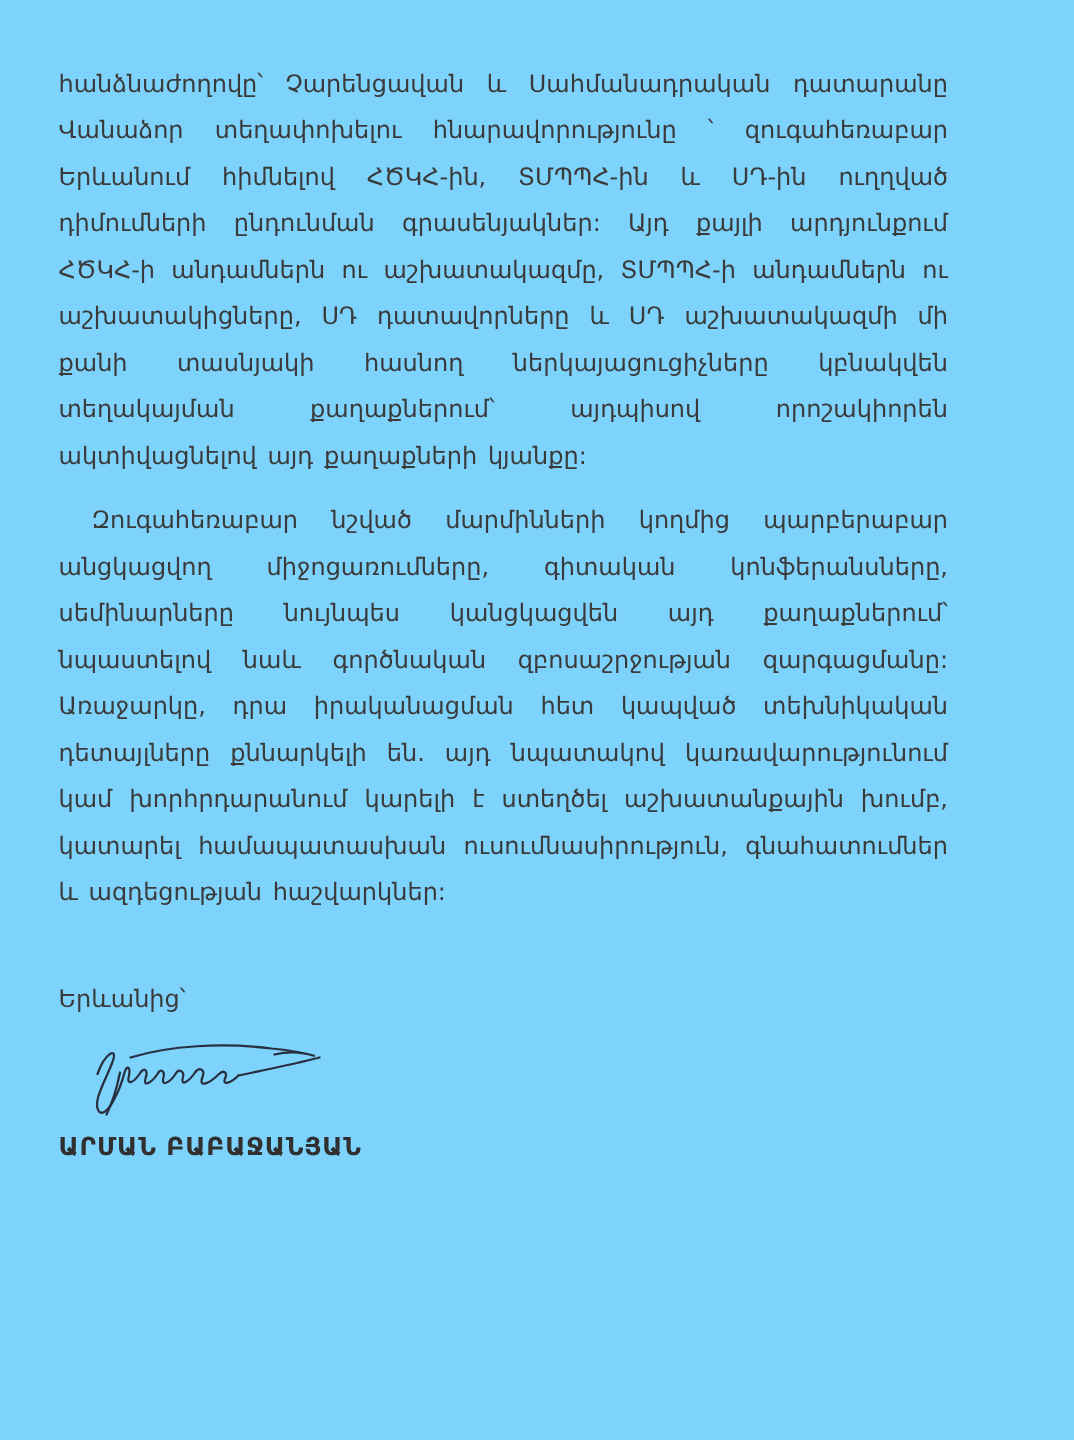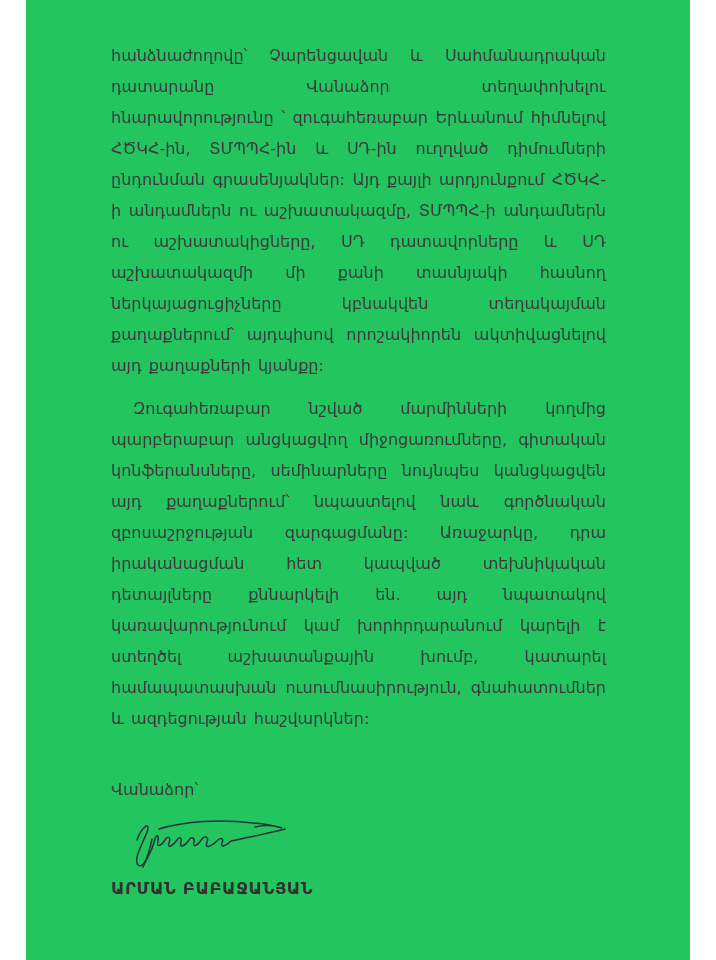--- a/index.html
+++ b/index.html
@@ -2,26 +2,26 @@
 <html><head>
 <meta charset="utf-8">
 <style>
   html, body {
     margin: 0;
     padding: 0;
     background: #ffffff;
   }
   .page {
     position: relative;
-    width: 664px;
+    width: 716px;
     height: 960px;
     margin: 0 auto;
-    background: #22c55e;
+    background: #7dd3fc;
     box-sizing: border-box;
-    padding: 40px 84px 0 85px;
+    padding: 40px 84px 0 39px;
     font-family: "DejaVu Sans", sans-serif;
     color: #3a3a3a;
     overflow: hidden;
   }
   .para {
     font-size: 16px;
     line-height: 31px;
     text-align: justify;
     margin: 0 0 12px 0;
     text-indent: 22px;
@@ -55,21 +55,21 @@
 </head>
 <body>
 
 <div class="page">
 
   <p class="para no-indent">հանձնաժողովը՝ Չարենցավան և Սահմանադրական դատարանը Վանաձոր տեղափոխելու հնարավորությունը ՝ զուգահեռաբար Երևանում հիմնելով ՀԾԿՀ-ին, ՏՄՊՊՀ-ին և ՍԴ-ին ուղղված դիմումների ընդունման գրասենյակներ: Այդ քայլի արդյունքում ՀԾԿՀ-ի անդամներն ու աշխատակազմը, ՏՄՊՊՀ-ի անդամներն ու աշխատակիցները, ՍԴ դատավորները և ՍԴ աշխատակազմի մի քանի տասնյակի հասնող ներկայացուցիչները կբնակվեն տեղակայման քաղաքներում՝ այդպիսով որոշակիորեն ակտիվացնելով այդ քաղաքների կյանքը:</p>
 
   <p class="para">Զուգահեռաբար նշված մարմինների կողմից պարբերաբար անցկացվող միջոցառումները, գիտական կոնֆերանսները, սեմինարները նույնպես կանցկացվեն այդ քաղաքներում՝ նպաստելով նաև գործնական զբոսաշրջության զարգացմանը: Առաջարկը, դրա իրականացման հետ կապված տեխնիկական դետայլները քննարկելի են. այդ նպատակով կառավարությունում կամ խորհրդարանում կարելի է ստեղծել աշխատանքային խումբ, կատարել համապատասխան ուսումնասիրություն, գնահատումներ և ազդեցության հաշվարկներ:</p>
 
 
-  <p class="salutation">Վանաձոր՝</p>
+  <p class="salutation">Երևանից՝</p>
 
   <div class="signature">
     <svg width="170" height="58" viewBox="0 0 170 58" xmlns="http://www.w3.org/2000/svg">
       <g stroke="#28303f" stroke-width="1.5" fill="none" stroke-linecap="round">
         <path d="M12 27 C17 13 26 8 22 19 C18 30 8 46 13 52 C18 57 27 38 30 26 C32 20 34 23 33 28 C31 35 36 33 40 27 C43 22 46 24 44 30 C42 36 48 33 52 27 C54 23 57 25 56 29 C54 36 60 33 64 27 C66 23 70 25 69 29 C67 36 73 32 77 26 C80 22 84 24 82 29 C79 37 87 33 93 27 C96 24 99 26 97 30 C95 35 101 33 106 28"></path>
         <path d="M34 16 C60 8 95 6 128 10 C140 11 150 13 157 15 C148 12 138 12 130 14"></path>
         <path d="M106 28 C125 24 145 20 160 16"></path>
         <path d="M27 26 C25 36 22 46 18 54"></path>
       </g>
     </svg>

